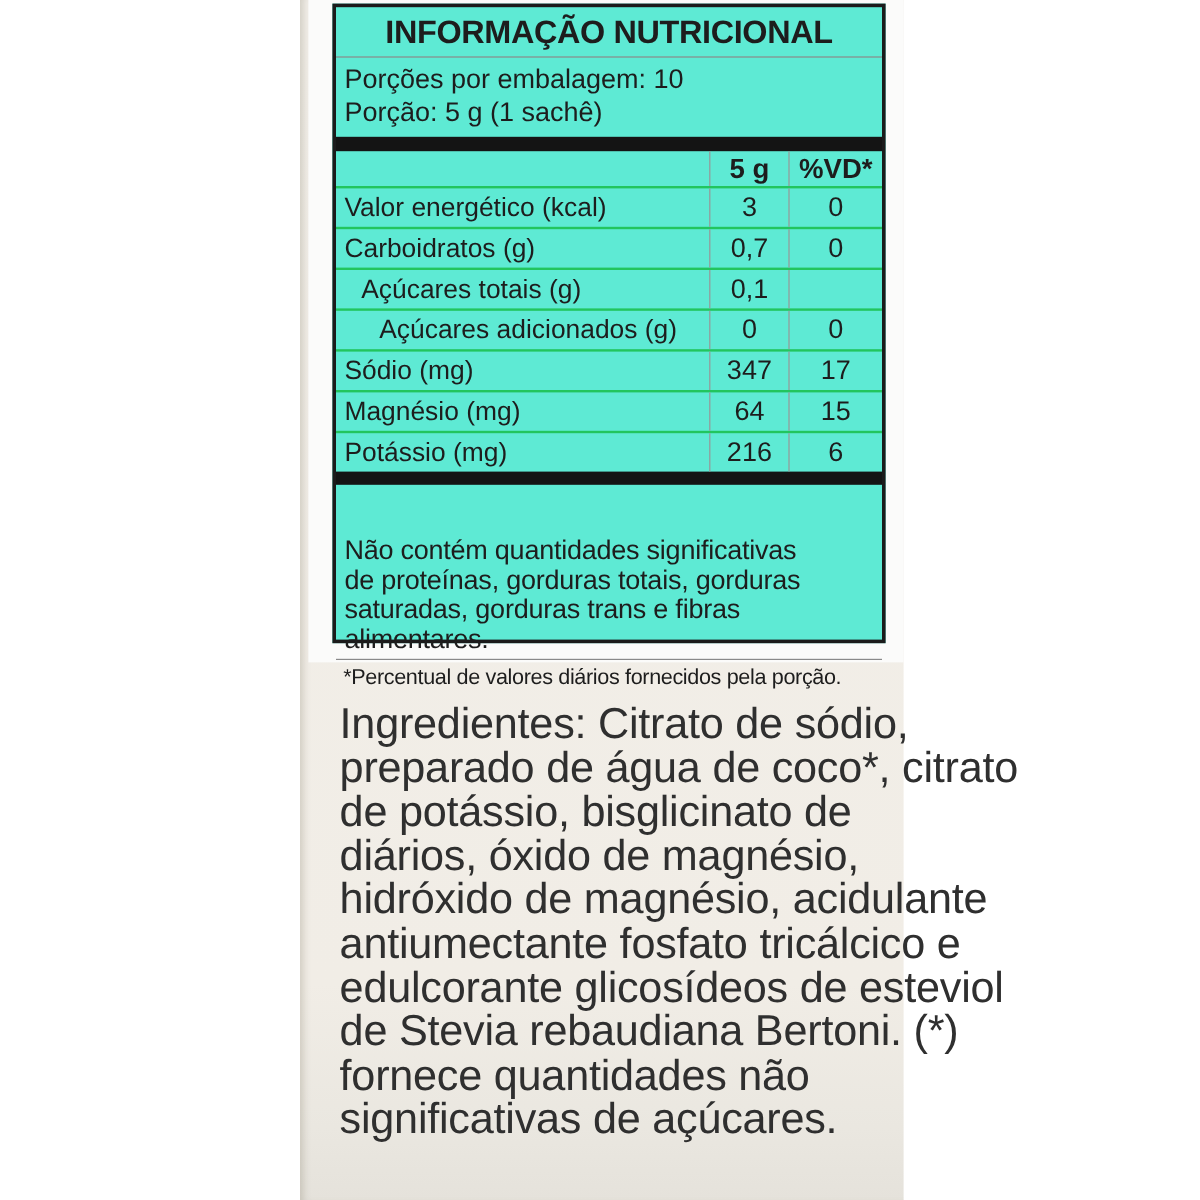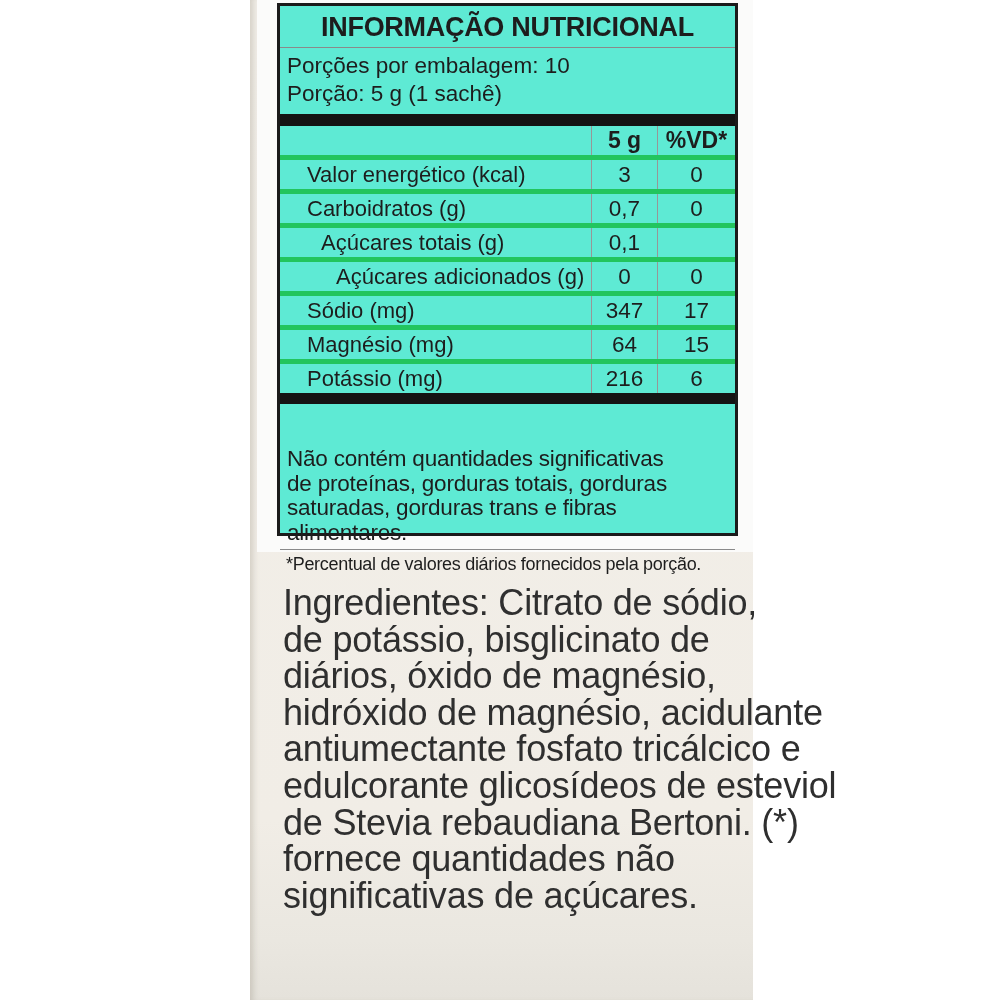--- a/index.html
+++ b/index.html
@@ -41,21 +41,21 @@
     white-space: nowrap;
   }
   .nt-title-divider { border-top: 1px solid #8a8a8a; }
   .nt-servings { padding: 4px 6px 6px 7px; }
   .nt-servings div { font-size: 22.5px; line-height: 28px; }
   .thick-bar { height: 12px; background: #141414; }
   .thick-bar.second { height: 11px; }
 
   .nt-grid .row { display: flex; align-items: flex-start; }
   .nt-grid .header-row { height: 29px; font-weight: bold; }
-  .nt-grid .data-row { height: 34px; border-top: 5px solid #22c55e; padding-left: 20px; }
+  .nt-grid .data-row { height: 34px; border-top: 2px solid #22c55e; }
   .cell-name { flex: 1 1 auto; font-size: 22px; padding-left: 7px; white-space: nowrap; align-self: center; }
   .cell-name.indent-1 { padding-left: 21px; }
   .cell-name.indent-2 { padding-left: 36px; }
   .cell-amount {
     width: 66px; flex: 0 0 66px; align-self: stretch;
     border-left: 1px solid #979797;
     display: flex; align-items: center; justify-content: center;
     font-size: 22.5px;
   }
   .cell-dv {
@@ -165,20 +165,21 @@
         <div>saturadas, gorduras trans e fibras</div>
         <div>alimentares.</div>
       </div>
 
     <div class="nt-footnote">*Percentual de valores diários fornecidos pela porção.</div>
   </div>
 
   <div class="ingredients">
 
   <div class="ing-line">Ingredientes: Citrato de sódio,</div>
+      <div class="ing-line">preparado de água de coco*, citrato</div>
       <div class="ing-line">de potássio, bisglicinato de</div>
       <div class="ing-line">diários, óxido de magnésio,</div>
       <div class="ing-line">hidróxido de magnésio, acidulante</div>
       <div class="ing-line">antiumectante fosfato tricálcico e</div>
       <div class="ing-line">edulcorante glicosídeos de esteviol</div>
       <div class="ing-line">de Stevia rebaudiana Bertoni. (*)</div>
       <div class="ing-line">fornece quantidades não</div>
       <div class="ing-line">significativas de açúcares.</div>
     </div>
 

